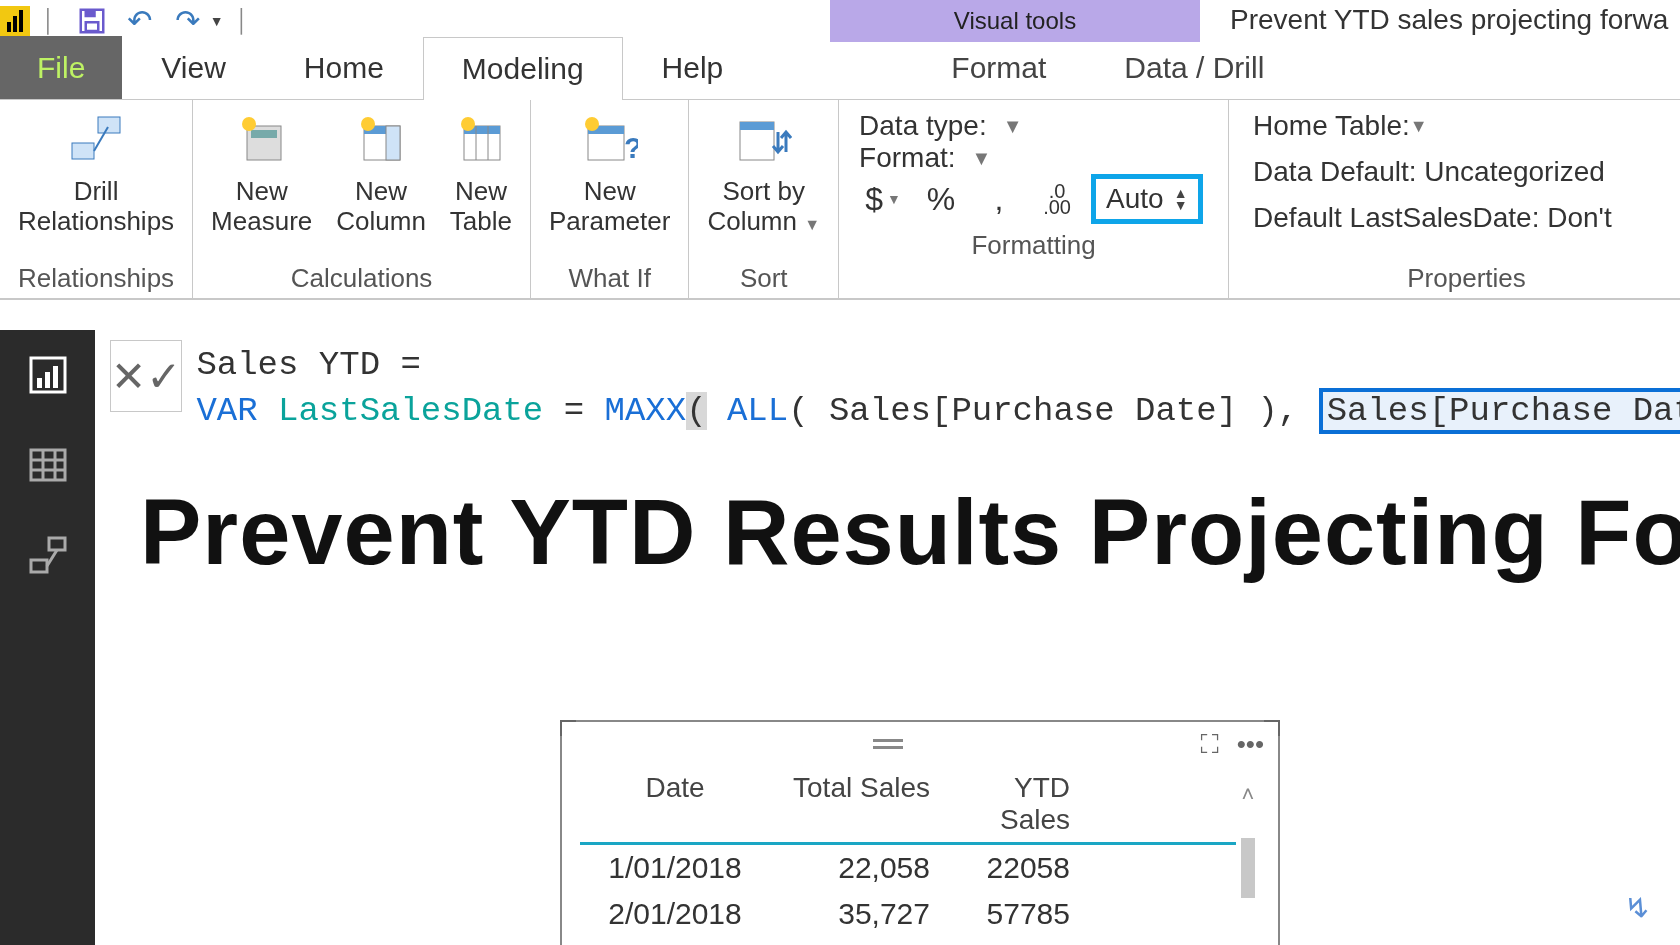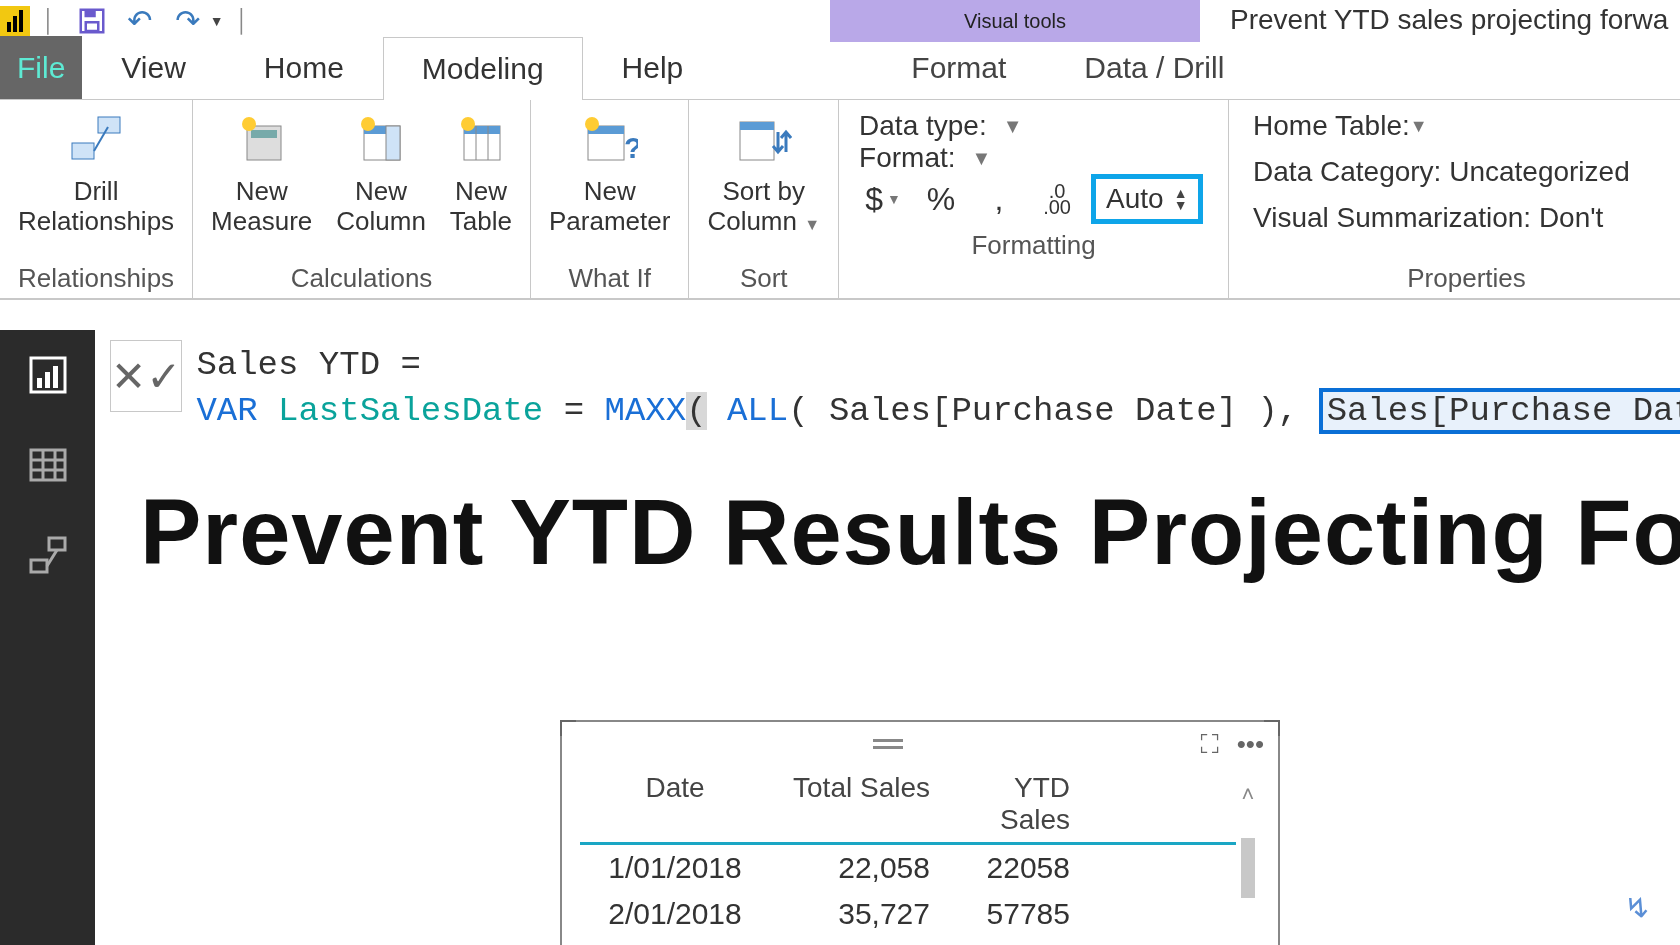--- a/index.html
+++ b/index.html
@@ -44,21 +44,21 @@
   position: absolute;
   left: 830px;
   top: 0;
   width: 370px;
   height: 42px;
   background: #B9A8E8;
   display:flex;
   align-items:center;
   justify-content:center;
   color: #222;
-  font-size: 20px;
+  font-size: 24px;
 }
 .window-title {
   position:absolute;
   left: 1230px;
   top: 4px;
   font-size: 28px;
   color: #333;
   white-space: nowrap;
 }
 
@@ -73,22 +73,22 @@
   padding: 14px 38px;
   font-size: 30px;
   color: #333;
   cursor:pointer;
   border: 1px solid transparent;
   border-bottom: none;
   position:relative;
 }
 .tab.file {
   background: #666;
-  color: #5eead4;
-  padding: 14px 16px;
+  color: #bef264;
+  padding: 14px 36px;
 }
 .tab.active {
   border-color: #c8c8c8;
   background: #fff;
   top: 1px;
 }
 .tab.context { color: #444; }
 
 
 .ribbon {
@@ -460,22 +460,22 @@
         </div>
     </div>
     <div class="ribbon-group-title" style="align-self:center">Formatting</div>
   </div>
 
   <div class="ribbon-group prop-group" style="flex:1">
     <div class="prop-row">
         <span>Home Table:</span>
         <span class="dd" style="color:#777;font-size:18px">▼</span>
       </div>
-    <div class="prop-row">Data Category: Uncategorized</div>
-    <div class="prop-row">Visual Summarization: Don't</div>
+    <div class="prop-row">Data Default: Uncategorized</div>
+    <div class="prop-row">Default LastSalesDate: Don't</div>
     <div class="ribbon-group-title" style="align-self:center;margin-top:auto">Properties</div>
   </div>
 </div>
 
 <div class="sidenav">
   <div class="sidenav-btn">
     <svg width="42" height="42" viewBox="0 0 42 42">
         <rect x="4" y="4" width="34" height="34" fill="none" stroke="#fff" stroke-width="3"></rect>
         <rect x="10" y="24" width="5" height="10" fill="#fff"></rect>
         <rect x="18" y="18" width="5" height="16" fill="#fff"></rect>

